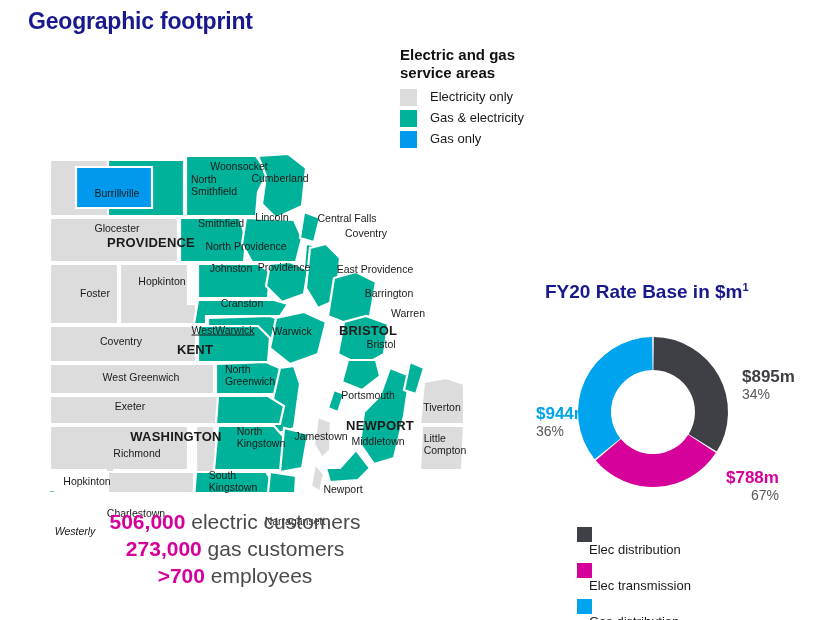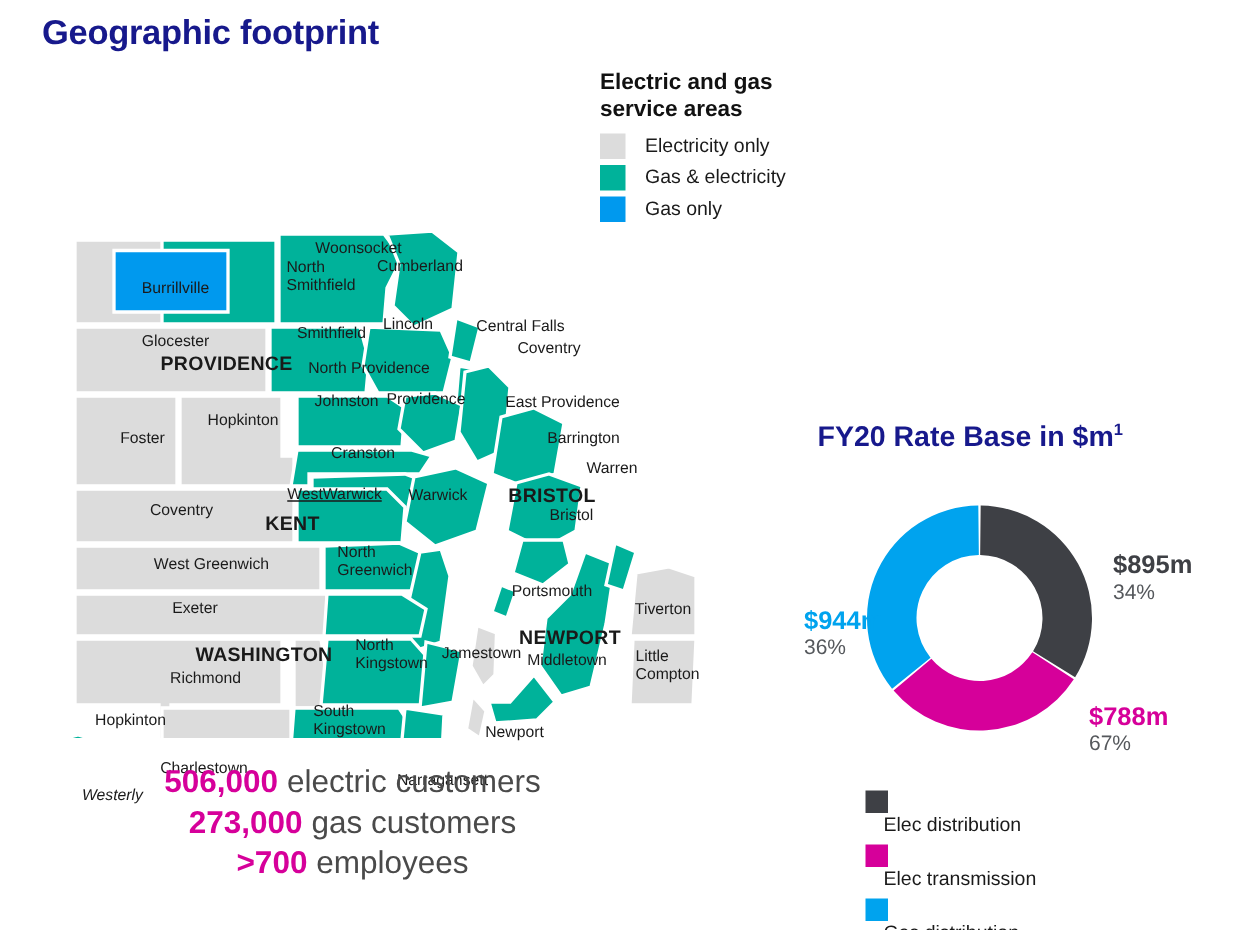--- a/index.html
+++ b/index.html
@@ -326,21 +326,21 @@
           <path d="M163.78538380871842,32.00411229758659 A75,75 0 0 1 226.7419519740148,146.52168466225083 L198.6954931054483,129.13214341086046 A42,42 0 0 0 163.4398149328823,65.0023028866485 Z" fill="#3E4045"></path>
           <path d="M225.9002925959068,147.84792762612705 A75,75 0 0 1 105.71529785240183,155.4093265792963 L130.92056679734503,134.1092228844059 A42,42 0 0 0 198.2241638537078,129.87483947063114 Z" fill="#D6009A"></path>
           <path d="M104.7140528907272,154.19902932873782 A75,75 0 0 1 162.21461619128152,32.00411229758659 L162.56018506711766,65.0023028866485 A42,42 0 0 0 130.35986961880724,133.4314564240932 Z" fill="#00A3EE"></path>
         </g>
     </svg>
     <div id="donut-labels">
         <div class="val-lbl" style="left: 252px; top: 62px;">
           <div class="val-amt" style="color: rgb(62, 64, 69);">$895m</div>
           <div class="val-pct">34%</div>
         </div>
-        <div class="val-lbl" style="left: 236px; top: 163px;">
+        <div class="val-lbl" style="left: 236px; top: 163px; text-align: right;">
           <div class="val-amt" style="color: rgb(214, 0, 154);">$788m</div>
           <div class="val-pct">67%</div>
         </div>
         <div class="val-lbl" style="left: 6px; top: 99px; margin-left: 40px;">
           <div class="val-amt" style="color: rgb(0, 163, 238);">$944m</div>
           <div class="val-pct">36%</div>
         </div>
       </div>
   </div>
 

